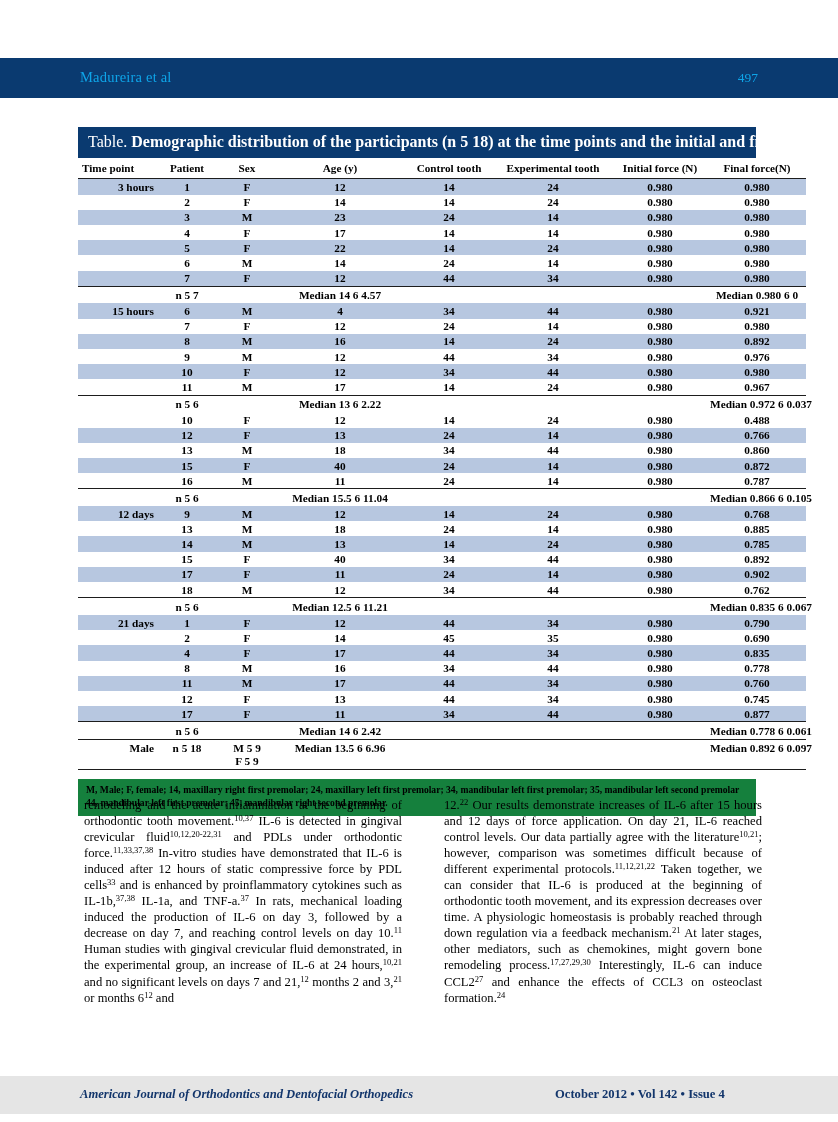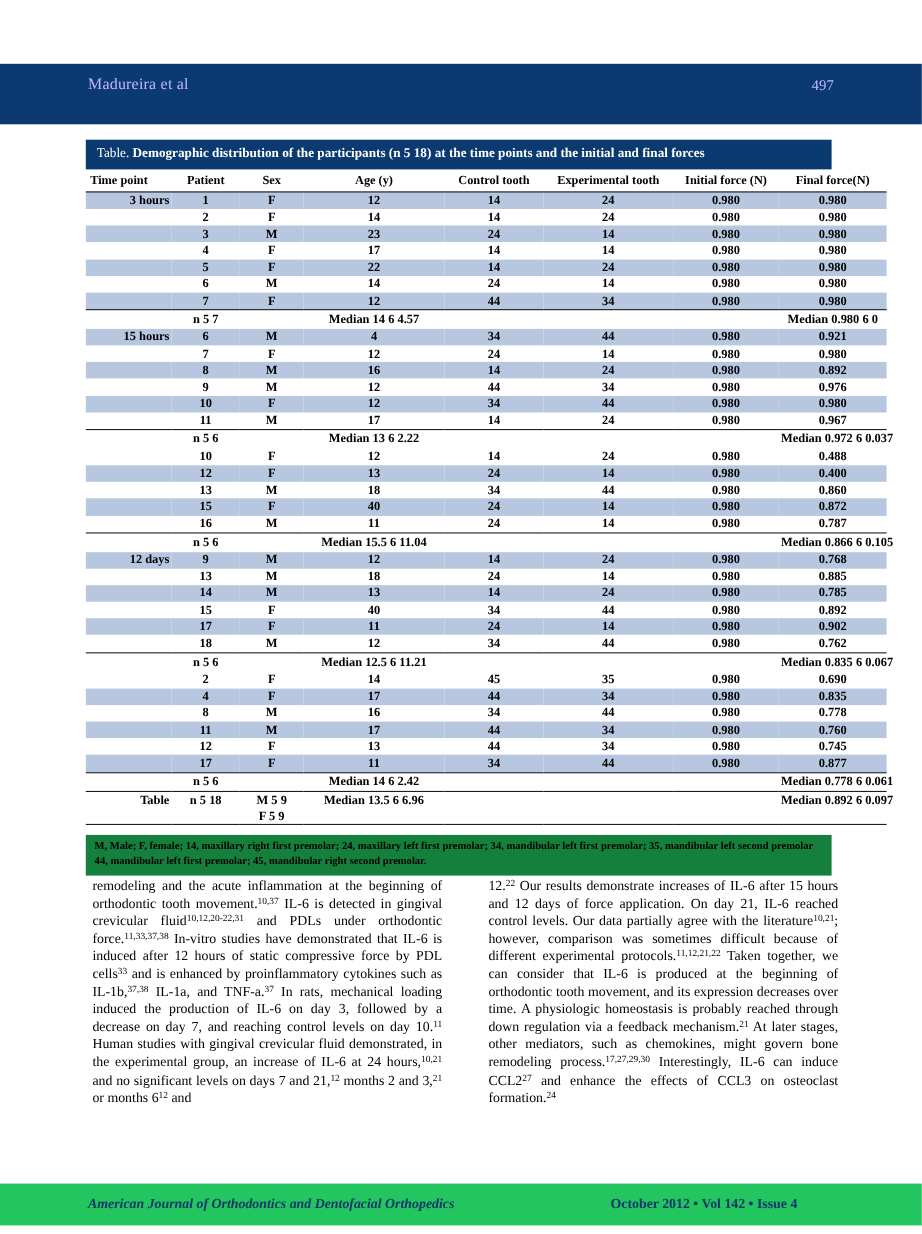--- a/index.html
+++ b/index.html
@@ -15,23 +15,23 @@
     color: #000000;
     overflow: hidden;
   }
 
   
   .running-head {
     position: absolute;
     left: 0;
     top: 58px;
     width: 838px;
-    height: 55px;
+    height: 40px;
     background: #0a3a70;
-    color: #c4b5fd;
+    color: #0ea5e9;
   }
   .running-head .rh-author {
     position: absolute;
     left: 80px;
     top: 11px;
     font-size: 14.5px;
     letter-spacing: 0.2px;
   }
   .running-head .rh-page {
     position: absolute;
@@ -44,21 +44,21 @@
   
   .table-wrap {
     position: absolute;
     left: 78px;
     top: 127px;
     width: 678px;
   }
   .tbl-caption {
     background: #0a3a70;
     color: #ffffff;
-    font-size: 12px;
+    font-size: 16px;
     padding: 6px 10px 7px 10px;
     line-height: 1.15;
     white-space: nowrap;
   }
   .tbl-caption .cap-lbl { font-weight: normal; }
   .tbl-caption .cap-txt { font-weight: bold; }
 
   table.demo {
     border-collapse: collapse;
     width: 678px;
@@ -146,21 +146,21 @@
   .col p { margin: 0; }
   sup { font-size: 0.68em; line-height: 0; vertical-align: 0.42em; }
 
   
   .page-footer {
     position: absolute;
     left: 0;
     top: 1076px;
     width: 838px;
     height: 38px;
-    background: #22c55e;
+    background: #e5e5e5;
   }
   .page-footer .f-journal {
     position: absolute;
     left: 80px;
     top: 11px;
     font-size: 12.6px;
     font-weight: bold;
     font-style: italic;
     color: #12356b;
   }
@@ -374,21 +374,21 @@
           <td class="">0.488</td>
         </tr>
         <tr class="datarow shade">
           <td class="l"></td>
           <td class="">12</td>
           <td class="">F</td>
           <td class="">13</td>
           <td class="">24</td>
           <td class="">14</td>
           <td class="">0.980</td>
-          <td class="">0.400</td>
+          <td class="">0.766</td>
         </tr>
         <tr class="datarow">
           <td class="l"></td>
           <td class="">13</td>
           <td class="">M</td>
           <td class="">18</td>
           <td class="">34</td>
           <td class="">44</td>
           <td class="">0.980</td>
           <td class="">0.860</td>
@@ -486,20 +486,30 @@
         <tr class="summary">
           <td class="l"></td>
           <td class="">n 5 6</td>
           <td class=""></td>
           <td class="">Median 12.5 6 11.21</td>
           <td class=""></td>
           <td class=""></td>
           <td class=""></td>
           <td class="">Median 0.835 6 0.067</td>
         </tr>
+        <tr class="datarow shade">
+          <td class="l">21 days</td>
+          <td class="">1</td>
+          <td class="">F</td>
+          <td class="">12</td>
+          <td class="">44</td>
+          <td class="">34</td>
+          <td class="">0.980</td>
+          <td class="">0.790</td>
+        </tr>
         <tr class="datarow">
           <td class="l"></td>
           <td class="">2</td>
           <td class="">F</td>
           <td class="">14</td>
           <td class="">45</td>
           <td class="">35</td>
           <td class="">0.980</td>
           <td class="">0.690</td>
         </tr>
@@ -557,21 +567,21 @@
           <td class="l"></td>
           <td class="">n 5 6</td>
           <td class=""></td>
           <td class="">Median 14 6 2.42</td>
           <td class=""></td>
           <td class=""></td>
           <td class=""></td>
           <td class="">Median 0.778 6 0.061</td>
         </tr>
         <tr class="total">
-          <td class="l">Table</td>
+          <td class="l">Male</td>
           <td class="">n 5 18</td>
           <td class="">M 5 9</td>
           <td class="">Median 13.5 6 6.96</td>
           <td class=""></td>
           <td class=""></td>
           <td class=""></td>
           <td class="">Median 0.892 6 0.097</td>
         </tr>
         <tr class="total-cont">
           <td class="l"></td>

